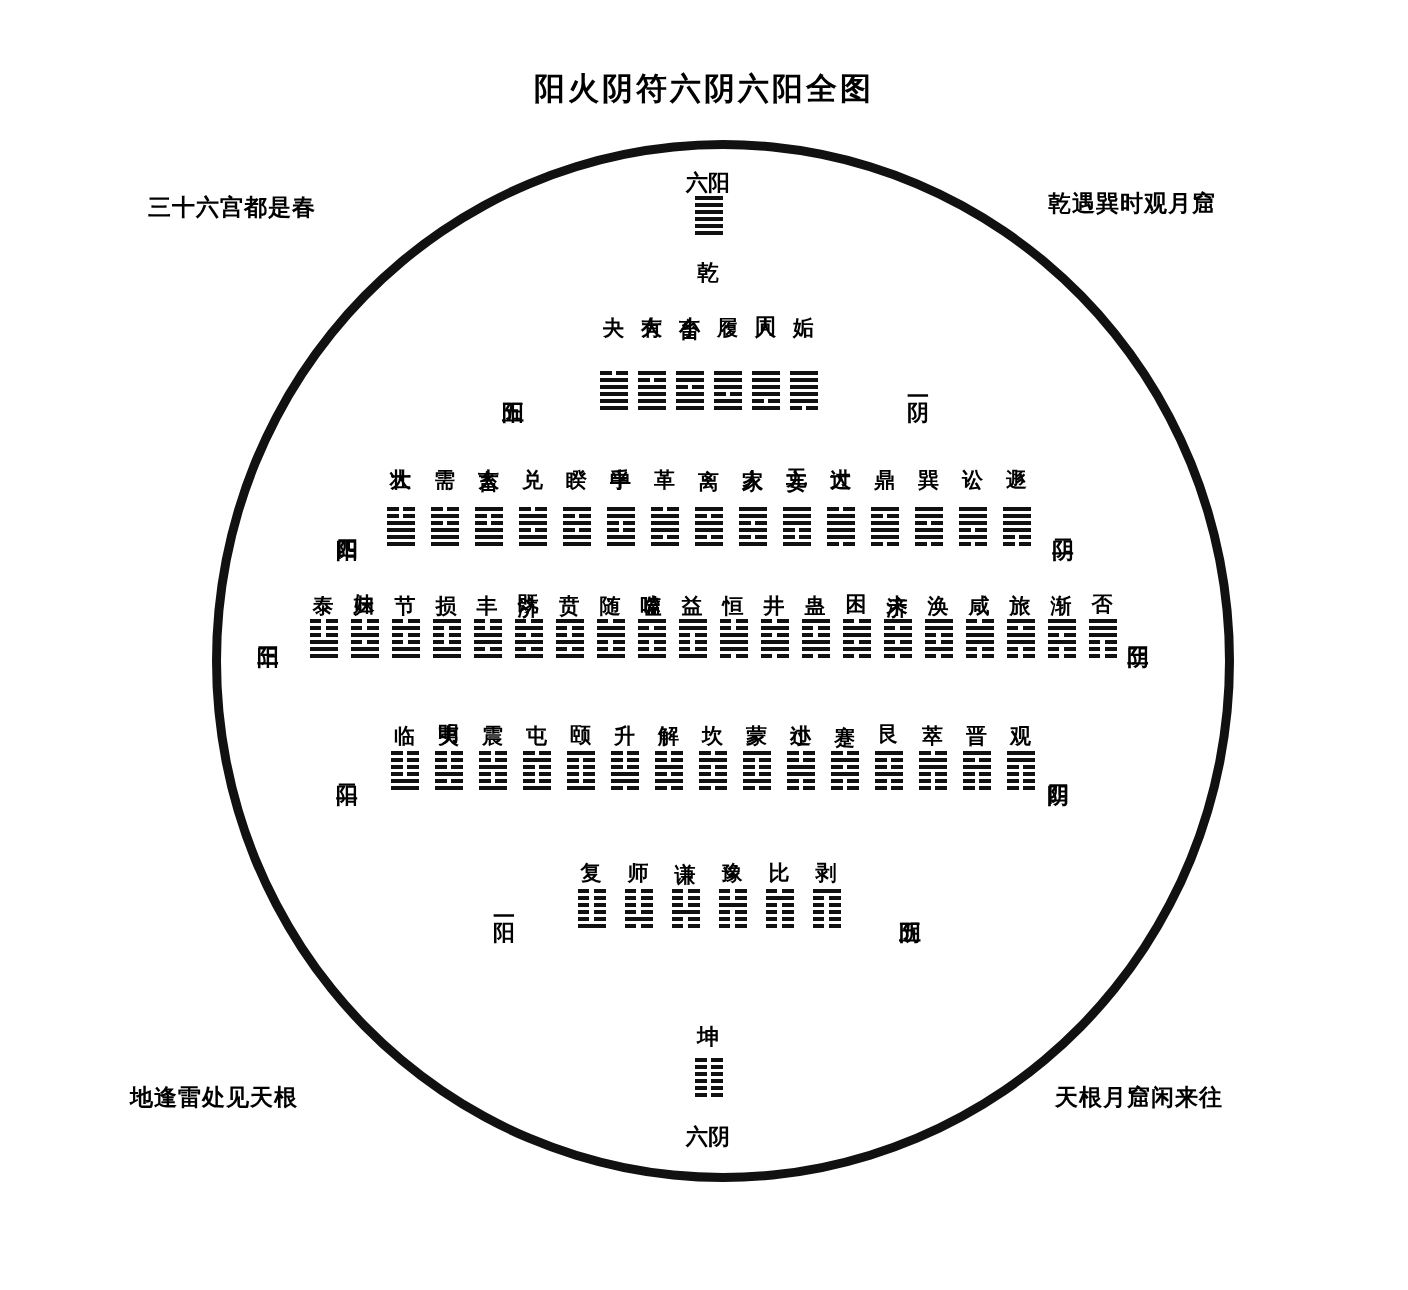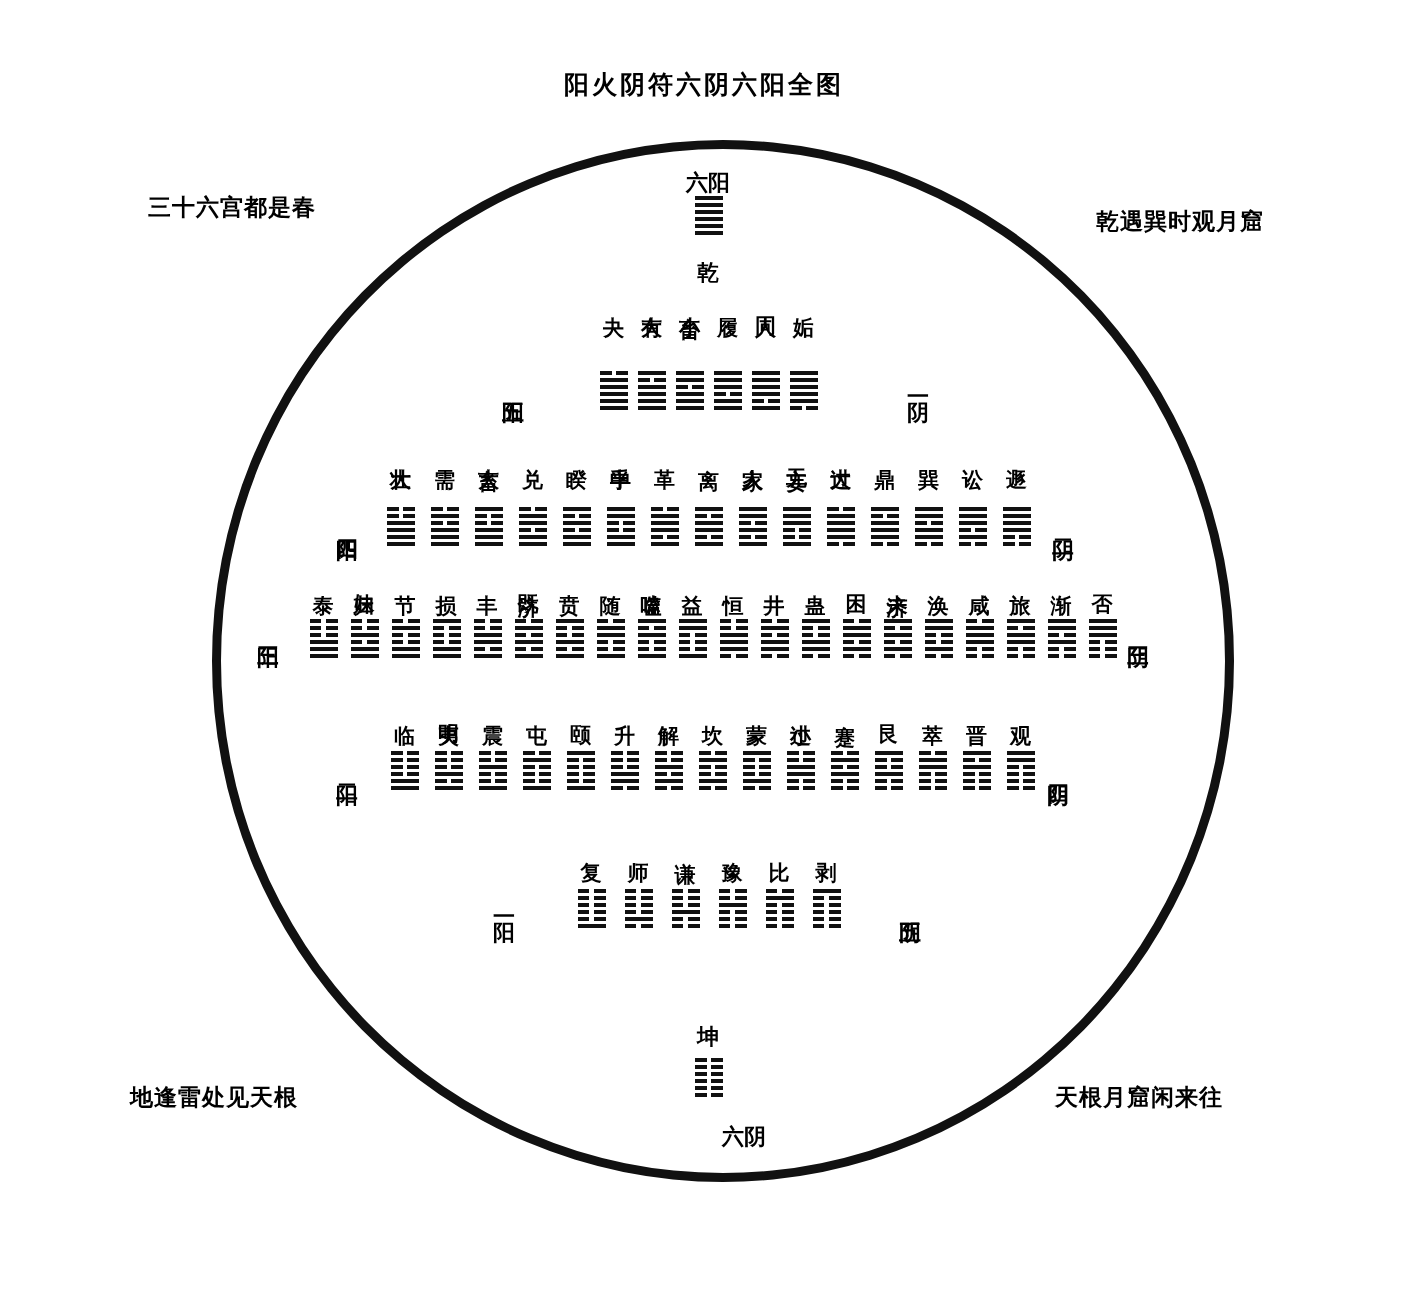--- a/index.html
+++ b/index.html
@@ -2,38 +2,38 @@
 <html><head>
 <meta charset="utf-8">
 <style>
   html,body{margin:0;padding:0;background:#fff;}
   body{width:1408px;height:1290px;position:relative;overflow:hidden;
        font-family:"DejaVu Sans","Liberation Sans",sans-serif;color:#000;}
 
   
   #title{
     position:absolute;top:68px;left:0;width:1408px;text-align:center;
-    font-size:25px;font-weight:bold;letter-spacing:3px;
+    font-size:31px;font-weight:bold;letter-spacing:3px;
     font-family:"DejaVu Serif","Liberation Serif",serif;
   }
 
   
   #circle{
     position:absolute;left:212px;top:140px;width:1022px;height:1042px;
     border:9px solid #111;border-radius:50%;
     box-sizing:border-box;
   }
 
   
   .corner{
     position:absolute;font-size:23px;font-weight:bold;letter-spacing:1px;
     font-family:"DejaVu Serif","Liberation Serif",serif;white-space:nowrap;
   }
   #corner-tl{left:148px;top:192px;}
-  #corner-tr{left:1048px;top:206px;margin-left:48px;}
+  #corner-tr{left:1048px;top:188px;}
   #corner-bl{left:130px;top:1082px;}
   #corner-br{left:1055px;top:1082px;}
 
   
   .level{
     position:absolute;font-size:22px;font-weight:bold;white-space:nowrap;
     font-family:"DejaVu Serif","Liberation Serif",serif;
   }
   .level.vert{writing-mode:vertical-rl;text-orientation:upright;line-height:1;}
 
@@ -81,21 +81,21 @@
 
 <div class="level vert" style="left:908px;top:385px;">一阴</div>
 <div class="level vert" style="left:1053px;top:523px;">二阴</div>
 <div class="level vert" style="left:1128px;top:630px;">三阴</div>
 <div class="level vert" style="left:1048px;top:768px;">四阴</div>
 <div class="level vert" style="left:900px;top:905px;">五阴</div>
 
 <div class="polelabel" style="left:678px;top:168px;width:60px;">六阳</div>
 <div class="polelabel" style="left:678px;top:258px;width:60px;">乾</div>
 <div class="polelabel" style="left:678px;top:1022px;width:60px;">坤</div>
-<div class="polelabel" style="left:678px;top:1122px;width:60px;margin-left:36px;">六阴</div>
+<div class="polelabel" style="left:678px;top:1122px;width:60px;">六阴</div>
 
 <div id="hexlayer">
     <div class="hexcol" style="left: 694px; top: 196px;">
       <div class="hexagram">
         <div class="line yang">
           <i></i>
         </div>
         <div class="line yang">
           <i></i>
         </div>

